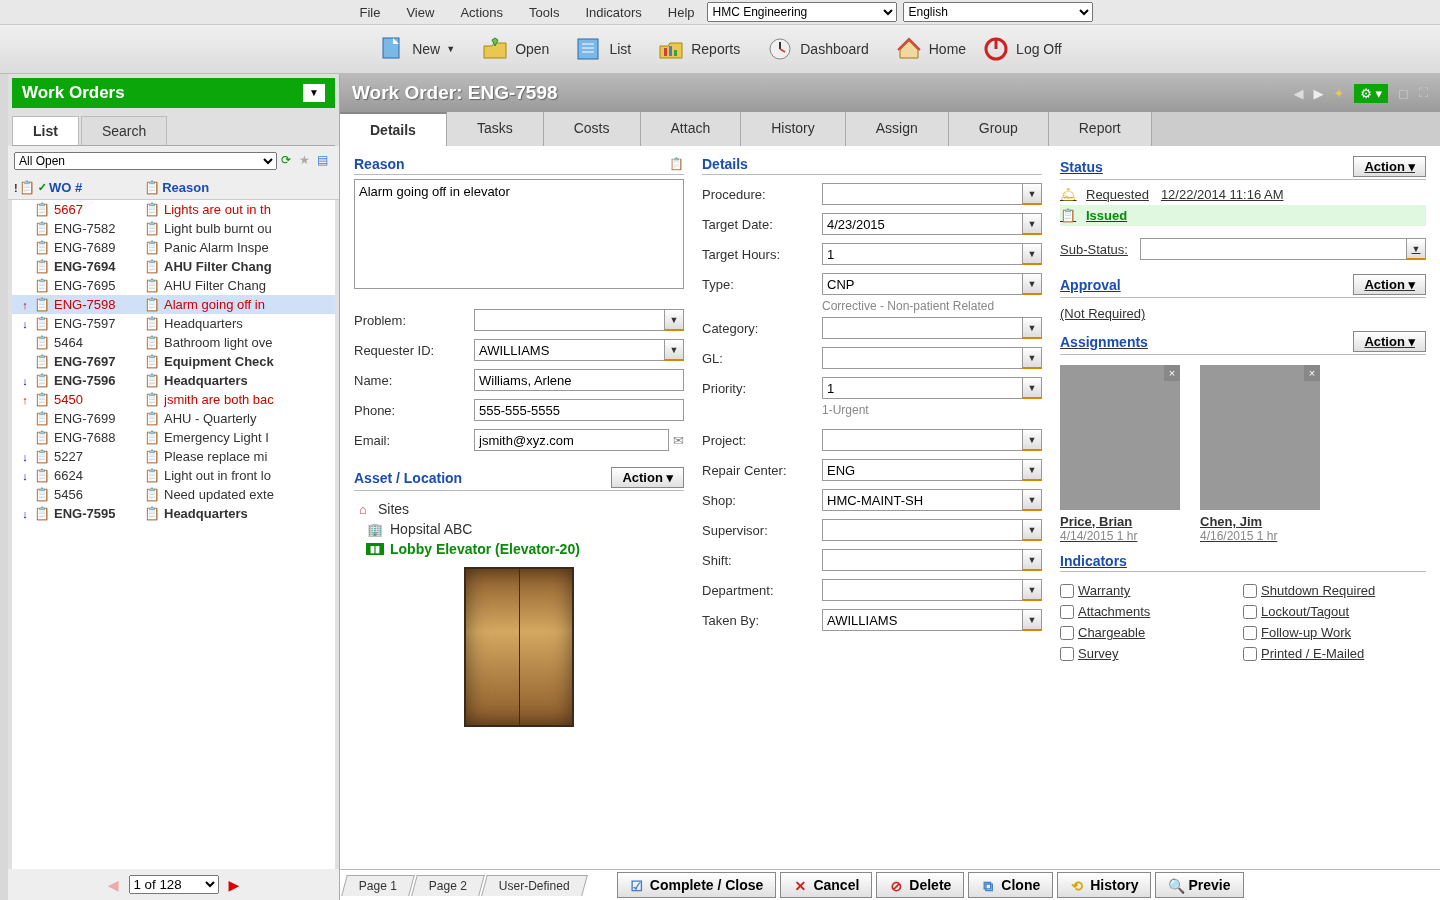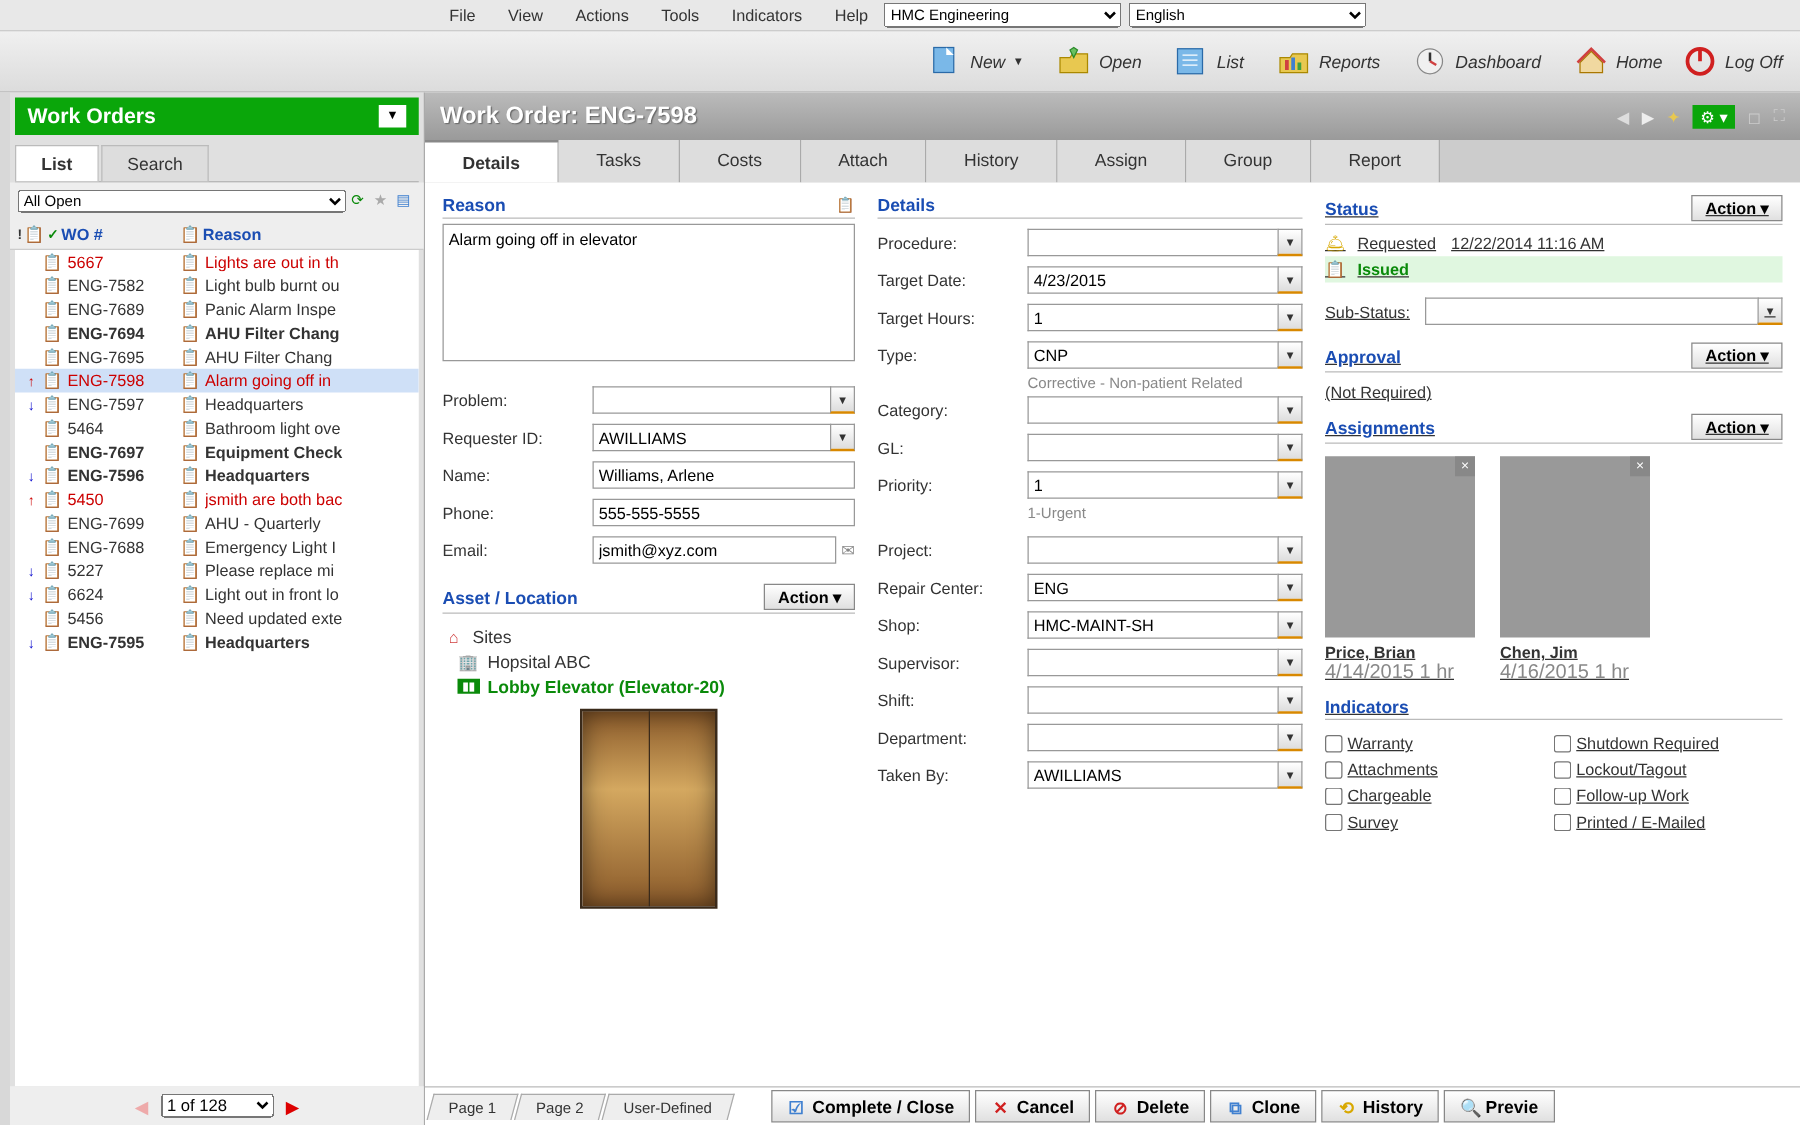--- a/index.html
+++ b/index.html
@@ -6,21 +6,21 @@
 body { background: #e0e0e0; font-size: 13px; color: #333; overflow: hidden; width: 1440px; height: 900px; }
 
 
 .menubar { height: 24px; display: flex; align-items: center; padding: 0 6px; background: #e8e8e8; justify-content: center; }
 .menubar-left { display: flex; gap: 2px; }
 .menu-item { padding: 2px 12px; cursor: pointer; }
 .menubar-right { display: flex; gap: 6px; }
 .menubar select { font-size: 12px; padding: 1px; width: 190px; }
 
 
-.toolbar { height: 50px; display: flex; align-items: center; padding: 0 6px; background: linear-gradient(#f0f0f0, #dcdcdc); border-top: 1px solid #ccc; border-bottom: 1px solid #bbb; justify-content: flex-end; font-style: italic; }
+.toolbar { height: 50px; display: flex; align-items: center; padding: 0 18px; background: linear-gradient(#f0f0f0, #dcdcdc); border-top: 1px solid #ccc; border-bottom: 1px solid #bbb; justify-content: center; }
 .toolbar-left { display: flex; gap: 10px; }
 .toolbar-btn { display: flex; align-items: center; gap: 6px; padding: 4px 8px; cursor: pointer; font-size: 14px; }
 .toolbar-btn .ticon { width: 28px; height: 28px; display: inline-flex; align-items: center; justify-content: center; }
 .toolbar-right { display: flex; align-items: center; gap: 6px; }
 
 
 .main { display: flex; height: 826px; }
 .leftpanel { width: 340px; background: #e0e0e0; display: flex; flex-direction: column; border-right: 1px solid #aaa;  border-left: 8px solid #d8d8d8;}
 .rightpanel { flex: 1; background: #d0d0d0; display: flex; flex-direction: column; overflow: hidden; }
 
@@ -109,21 +109,21 @@
 .status-row { display:flex; align-items:center; gap:8px; padding: 3px 0; font-size: 13px; }
 .status-row.issued-row { background: #e0f7e0; color: #0a8a0a; font-weight: bold;}
 .status-row .sicon { width:18px; }
 
 
 .assign-cards { display:flex; gap: 20px; margin-top:6px; }
 .card { width: 120px; position:relative; }
 .card .photo { width:120px; height:145px; background:#999; position:relative; overflow:hidden; }
 .card .close-x { position:absolute; top:0; right:0; background:#888; color:#fff; width:16px; height:16px; font-size:11px; text-align:center; line-height:16px; cursor:pointer; }
 .card .name { font-weight:bold; font-size: 13px; margin-top:4px; }
-.card .date { color:#888; font-size: 16px; }
+.card .date { color:#888; font-size: 12px; }
 
 .photo1 { background: radial-gradient(circle at 50% 35%, #e8c8b0 0%, #e8c8b0 22%, #aa8866 22%, #aa8866 34%, #888078 34%, #706860 100%); }
 .photo2 { background: radial-gradient(circle at 50% 30%, #e8c8a0 0%, #e8c8a0 18%, #1a1a1a 18%, #1a1a1a 26%, #2a3a5a 26%, #1a2a4a 100%); }
 
 
 .indicators { display:flex; flex-wrap:wrap; margin-top:4px; }
 .indic { width:50%; display:flex; align-items:center; gap:4px; padding:3px 0; font-size: 13px; }
 .indic input { width:14px; height:14px; }
 
 

